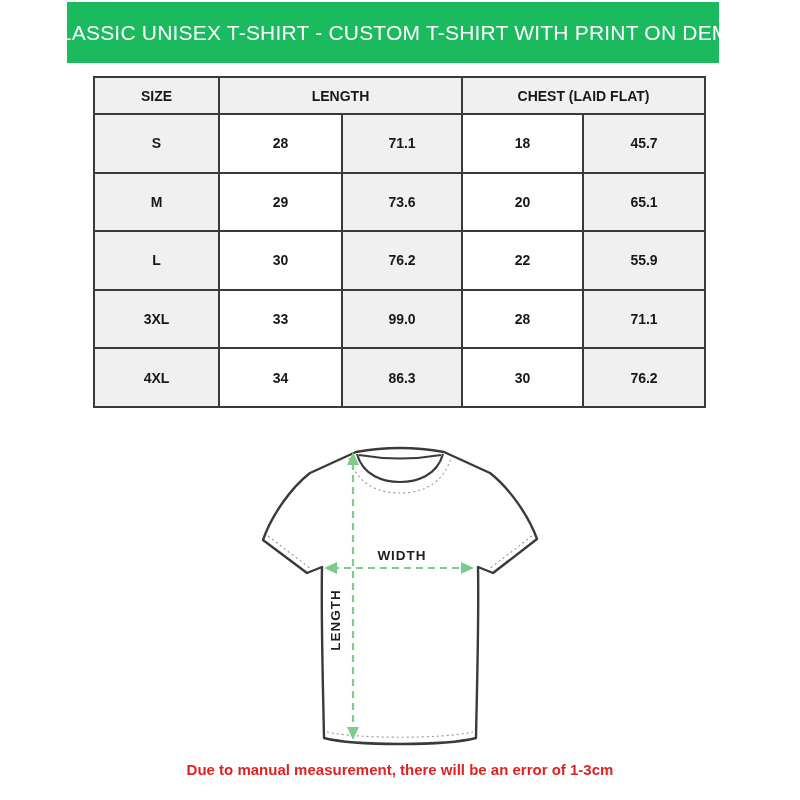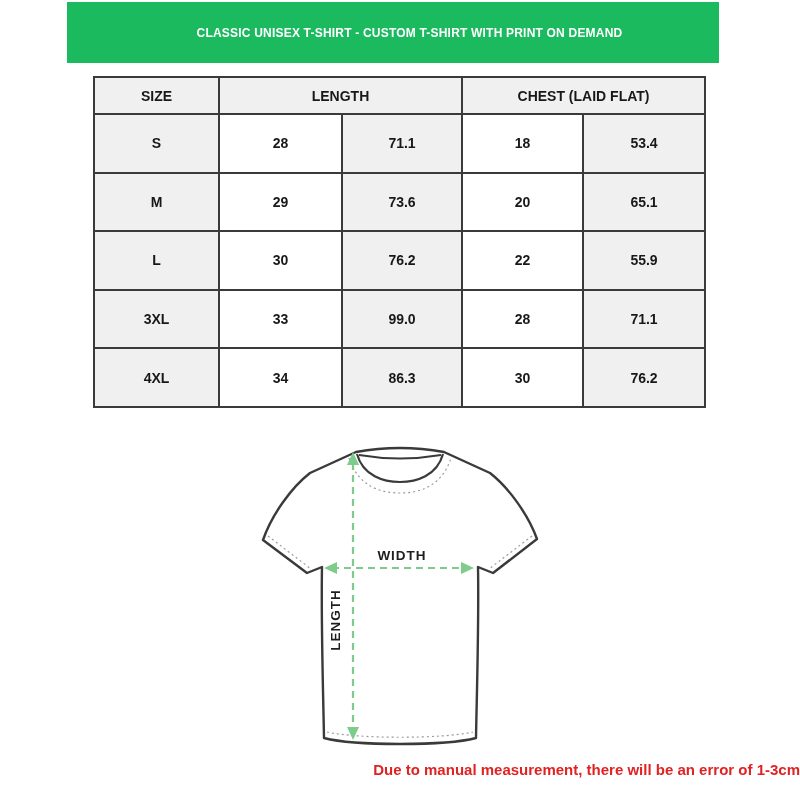--- a/index.html
+++ b/index.html
@@ -6,36 +6,36 @@
   html,body { background:#ffffff; }
   body { font-family:"Liberation Sans", sans-serif; }
   .page {
     position:relative; width:800px; height:800px; background:#ffffff; overflow:hidden;
   }
   .banner {
     position:absolute; left:67px; top:2px; width:652px; height:61px;
     background:#1cba5f; display:flex; align-items:center; justify-content:center;
   }
   .banner-title {
-    color:#ffffff; font-weight:700; font-size:12px; letter-spacing:0.2px; white-space:nowrap;margin-left:33px;
+    color:#ffffff; font-weight:400; font-size:21px; letter-spacing:0.2px; white-space:nowrap;margin-left:33px;
   }
   table.size-table {
     position:absolute; left:93px; top:76px; width:611px; height:332px;
     border-collapse:collapse; table-layout:fixed;
   }
   .size-table th, .size-table td {
     border:2px solid #3a3a3a; text-align:center; vertical-align:middle;
     font-size:14px; font-weight:700; color:#181818; background:#ffffff; padding:8px;
   }
   .size-table thead th { height:37px; }
   .size-table .shade { background:#f0f0f0; }
   .diagram { position:absolute; left:240px; top:430px; width:320px; height:320px; }
   .diagram text { font-family:"Liberation Sans", sans-serif; }
   .disclaimer {
-    position:absolute; left:0; top:761px; width:800px; text-align:right;
+    position:absolute; left:0; top:761px; width:800px; text-align:center;
     color:#e02222; font-size:15px; font-weight:700;
   }
 </style>
 </head>
 <body>
 
 <div class="page">
 
   <div class="banner">
     <span class="banner-title">CLASSIC UNISEX T-SHIRT - CUSTOM T-SHIRT WITH PRINT ON DEMAND</span>
@@ -55,21 +55,21 @@
         <th class="shade" colspan="2">LENGTH</th>
         <th class="shade" colspan="2">CHEST (LAID FLAT)</th>
       </tr>
     </thead>
     <tbody>
       <tr>
         <td class="shade">S</td>
         <td>28</td>
         <td class="shade">71.1</td>
         <td>18</td>
-        <td class="shade">53.4</td>
+        <td class="shade">45.7</td>
       </tr>
       <tr>
         <td class="shade">M</td>
         <td>29</td>
         <td class="shade">73.6</td>
         <td>20</td>
         <td class="shade">65.1</td>
       </tr>
       <tr>
         <td class="shade">L</td>

